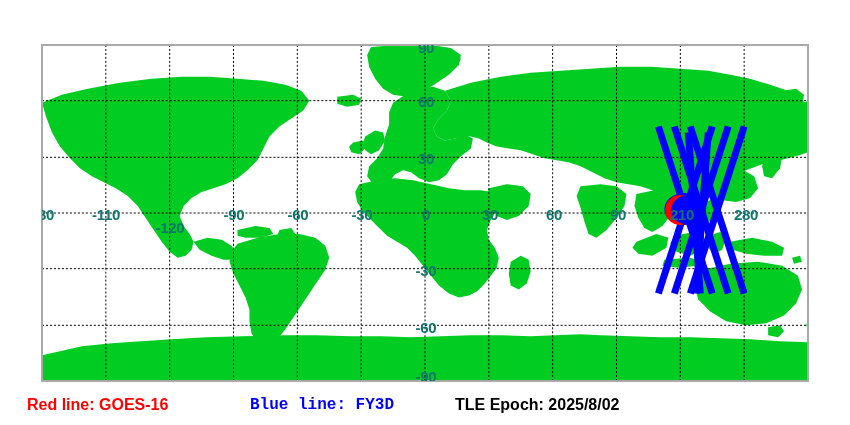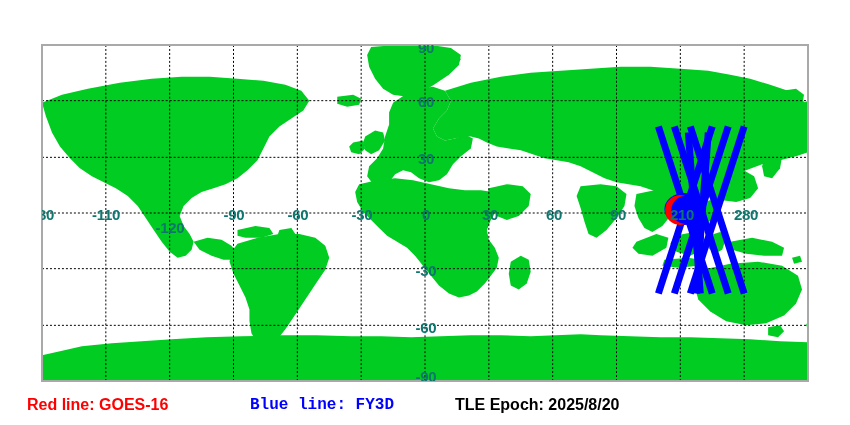--- a/index.html
+++ b/index.html
@@ -207,16 +207,16 @@
     <span class="tick-label tick-lat" style="left:384px; top:56px;">60</span>
     <span class="tick-label tick-lat" style="left:384px; top:113px;">30</span>
     <span class="tick-label tick-lat" style="left:384px; top:225px;">-30</span>
     <span class="tick-label tick-lat" style="left:384px; top:282px;">-60</span>
     <span class="tick-label tick-lat" style="left:384px; top:331px;">-90</span>
   </div>
 
   <div id="legend">
     <span id="legend-red" class="legend-item">Red line: GOES-16</span>
     <span id="legend-blue" class="legend-item">Blue line: FY3D</span>
-    <span id="legend-epoch" class="legend-item">TLE Epoch: 2025/8/20</span>
+    <span id="legend-epoch" class="legend-item">TLE Epoch: 2025/8/02</span>
   </div>
 
 </div>
 
 </body></html>

